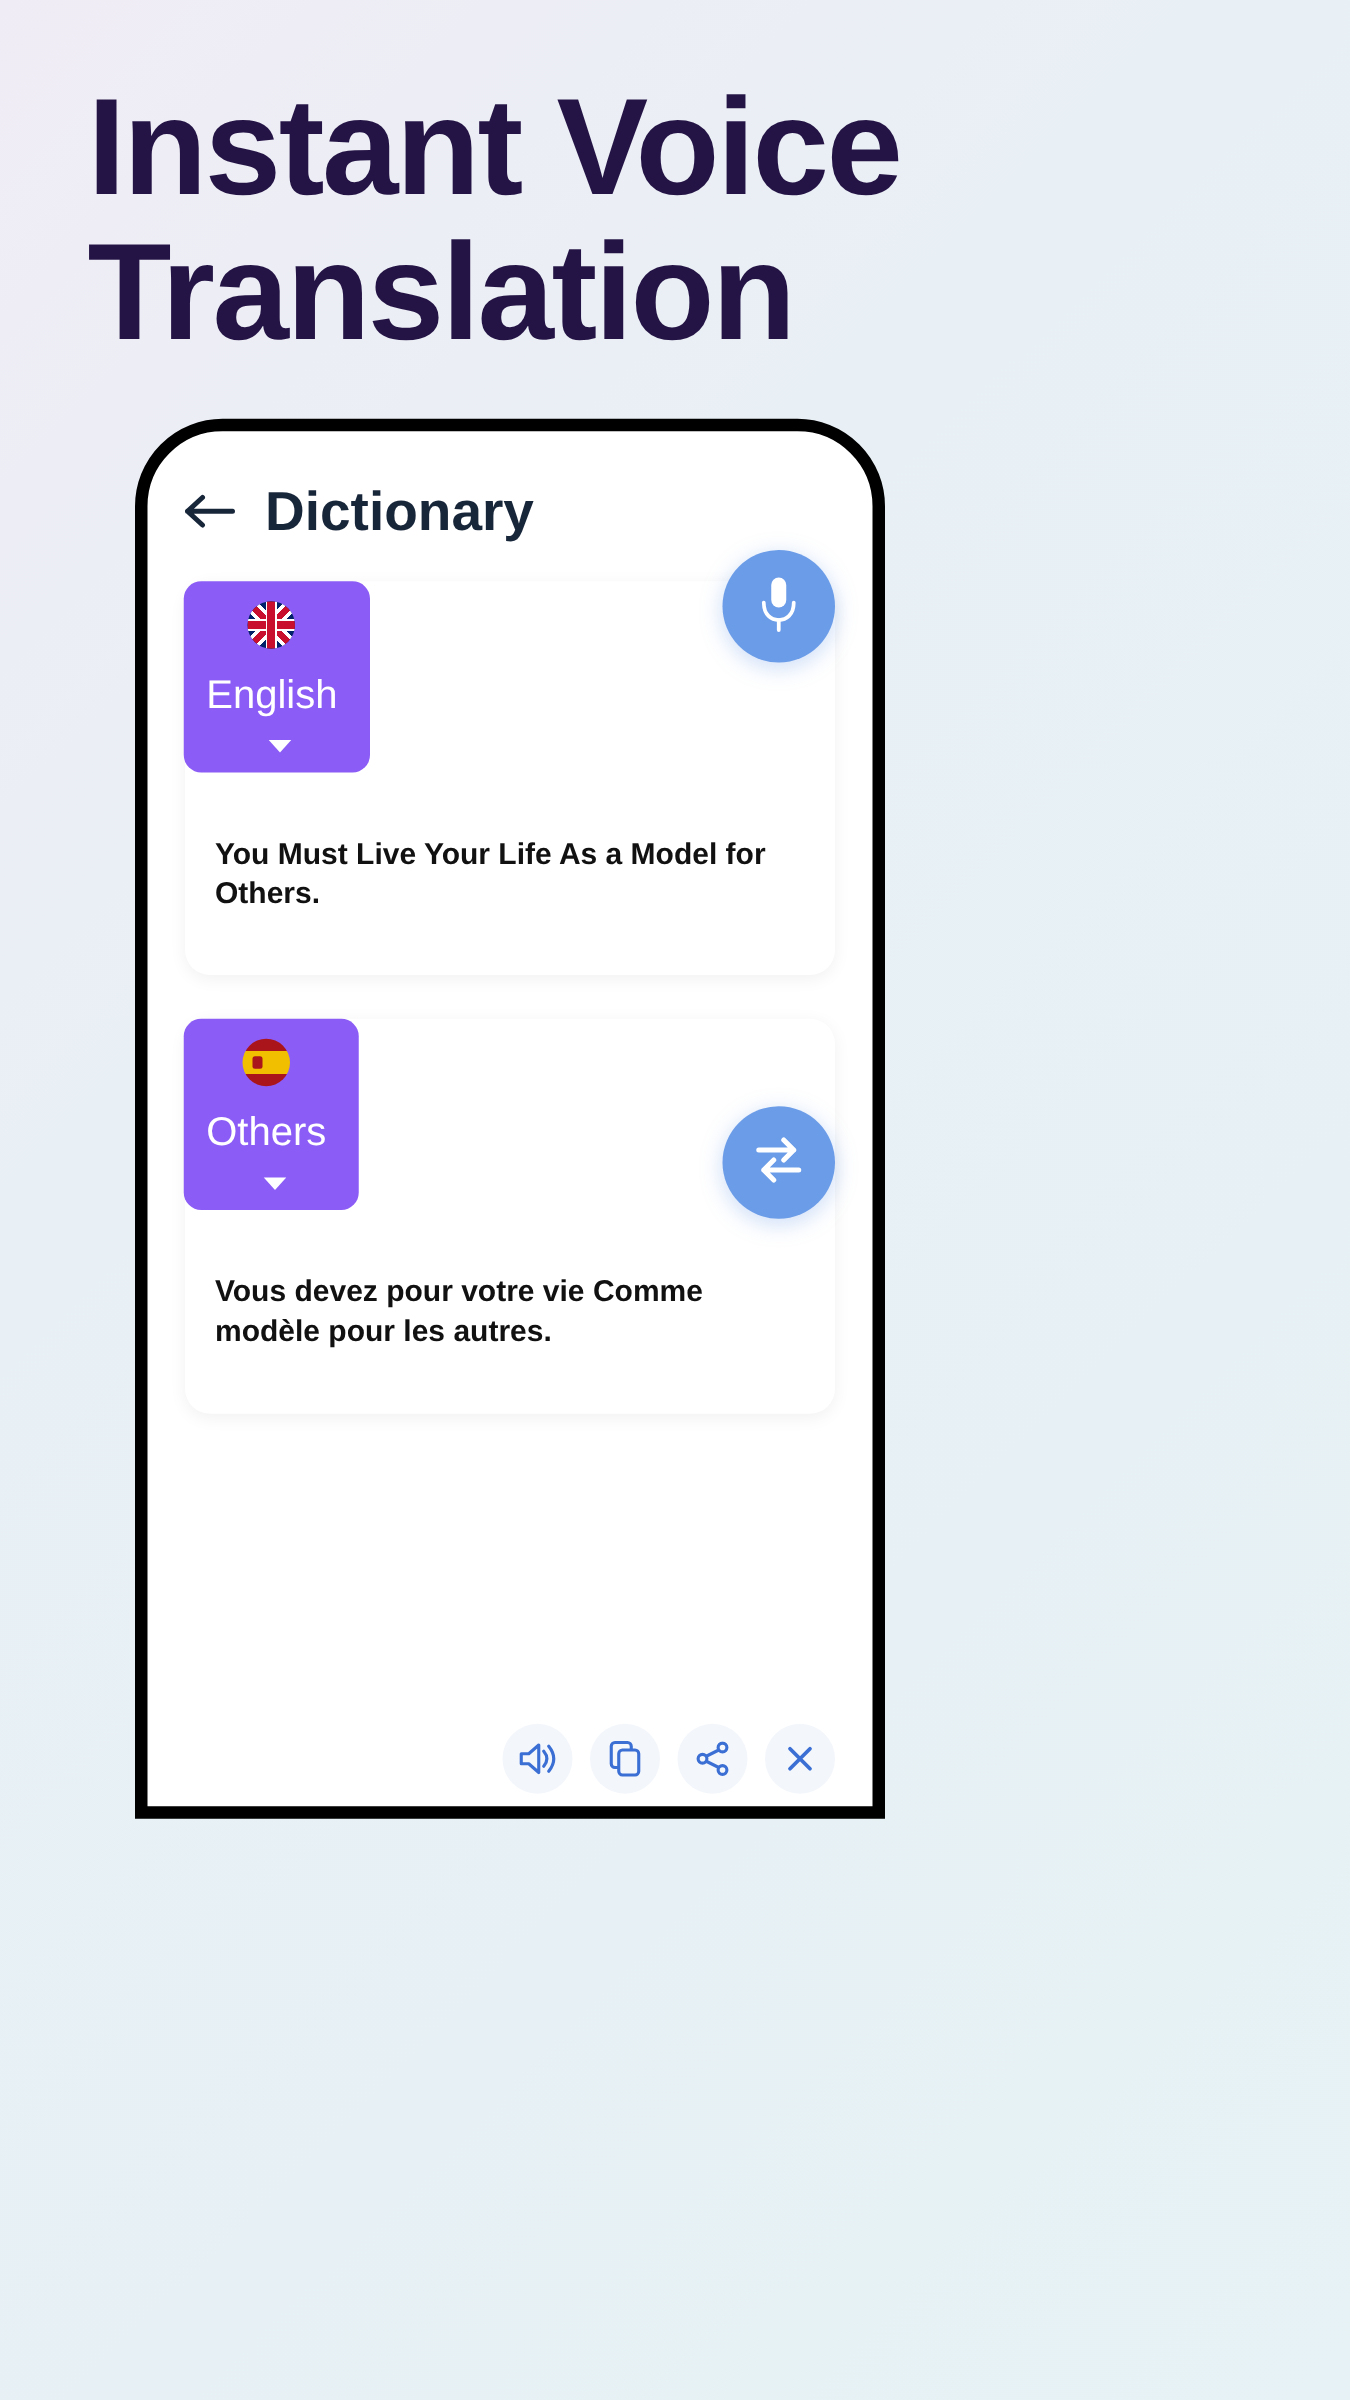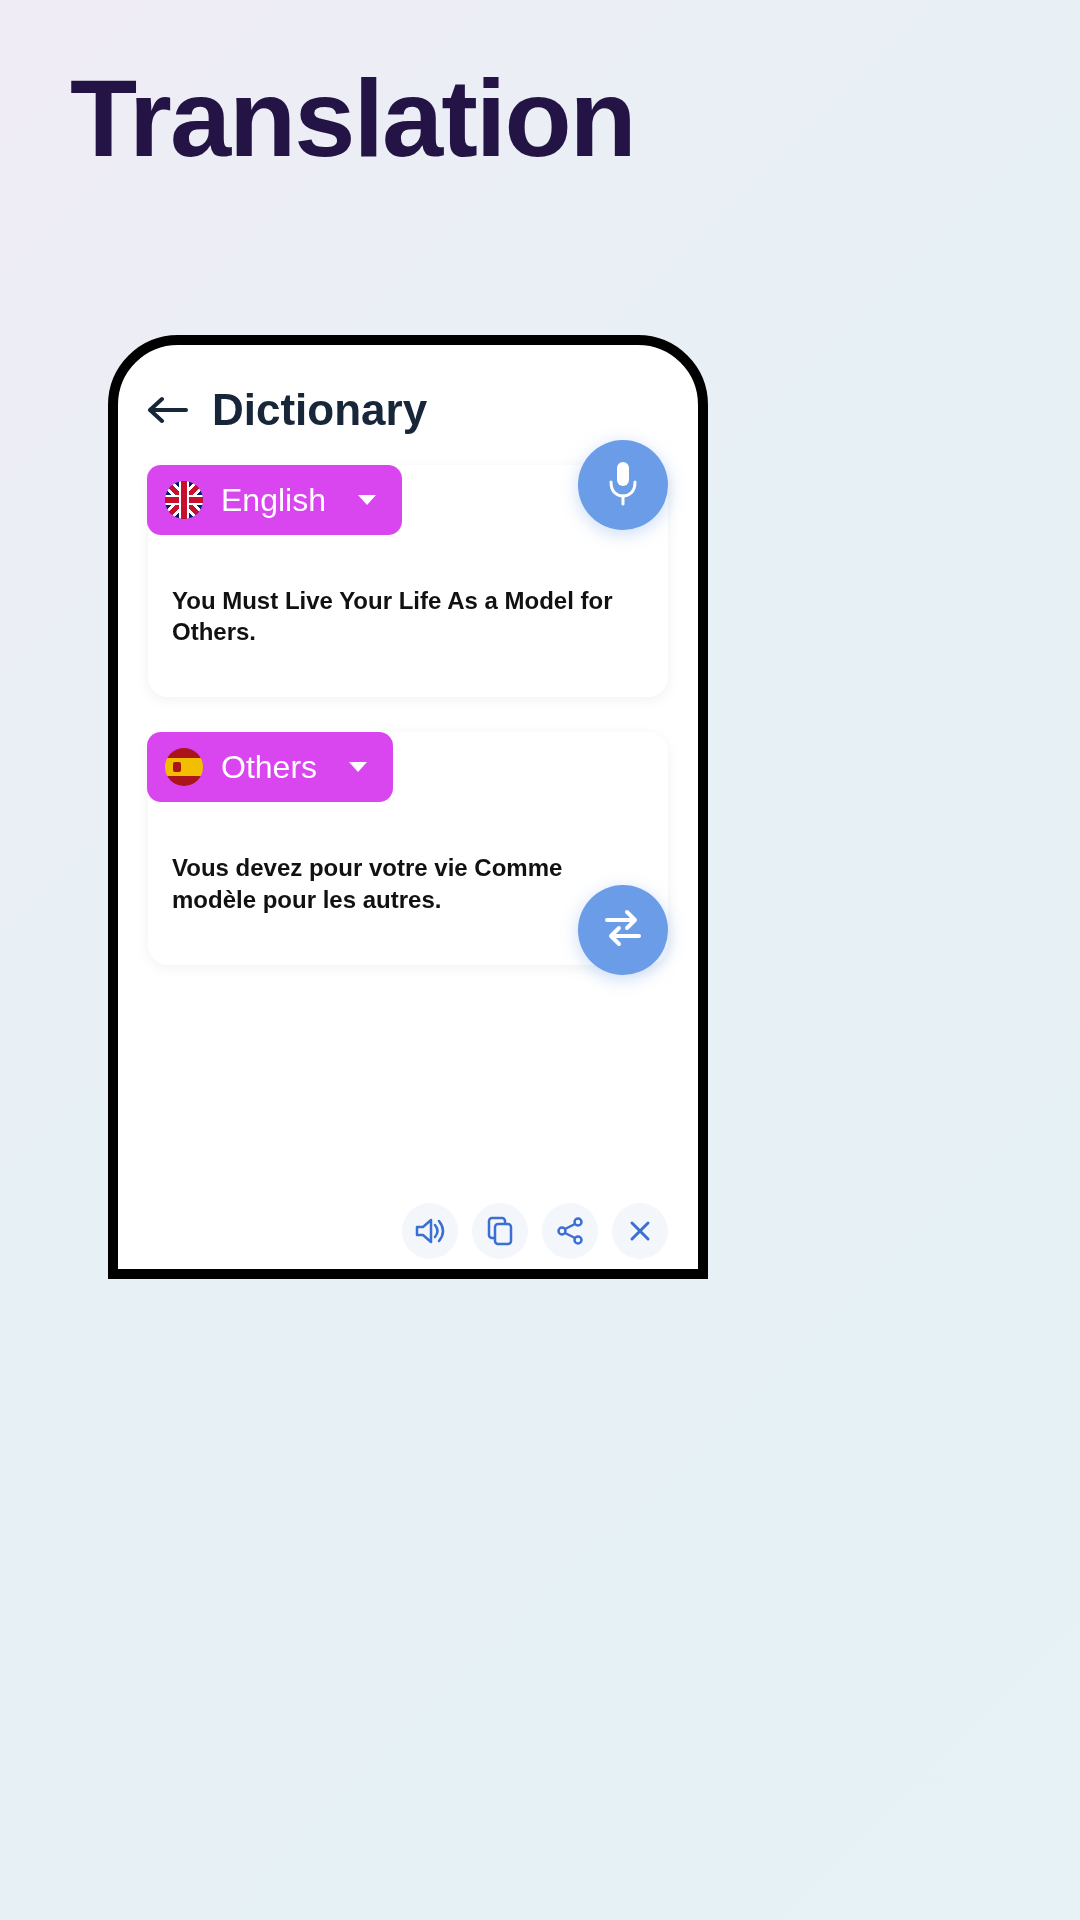--- a/index.html
+++ b/index.html
@@ -17,21 +17,21 @@
   color: #241445;
   line-height: 1.05;
   padding: 60px 0 0 70px;
   letter-spacing: -2px;
 }
 .phone-frame {
   position: absolute;
   left: 108px;
   top: 335px;
   width: 600px;
-  height: 944px;
+  height: 1120px;
   background: #fff;
   border: 10px solid #000;
   border-radius: 70px 70px 0 0;
   overflow: hidden;
 }
 .phone-content {
   padding: 40px 30px 0 30px;
   position: relative;
   height: 100%;
 }
@@ -73,27 +73,28 @@
   padding-bottom: 30px;
   margin-bottom: 35px;
 }
 .card:first-of-type {
   margin-top: 20px;
 }
 .lang-pill {
   display: inline-flex;
   align-items: center;
   gap: 18px;
-  background: #d946ef;
+  background: #8b5cf6;
   padding: 16px 26px 16px 18px;
   border-radius: 14px;
   color: #fff;
   font-size: 32px;
   font-weight: 400;
   margin-left: -1px;
+  flex-direction: column;
 }
 .flag {
   width: 38px;
   height: 38px;
   border-radius: 50%;
   display: inline-block;
   position: relative;
   overflow: hidden;
   flex-shrink: 0;
 }
@@ -175,20 +176,21 @@
   display: flex;
   align-items: center;
   justify-content: center;
 }
 .action-btn svg { display: block; }
 </style>
 </head>
 <body>
 
 <div class="page-title">
+  <div>Instant Voice</div>
   <div>Translation</div>
 </div>
 
 <div class="phone-frame">
   <div class="phone-content">
 
     <div class="app-header">
       <span class="back-icon">
         <svg width="40" height="30" viewBox="0 0 40 30">
             <path d="M2 15 L38 15 M2 15 L14 4 M2 15 L14 26" stroke="#18263a" stroke-width="4" fill="none" stroke-linecap="round" stroke-linejoin="round"></path>

